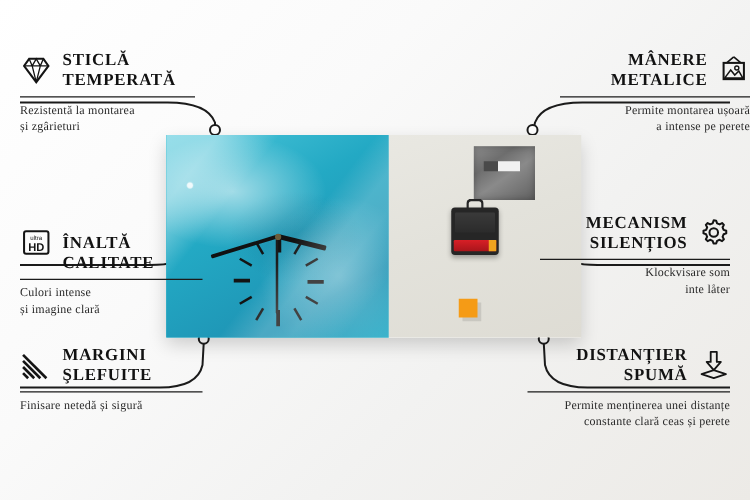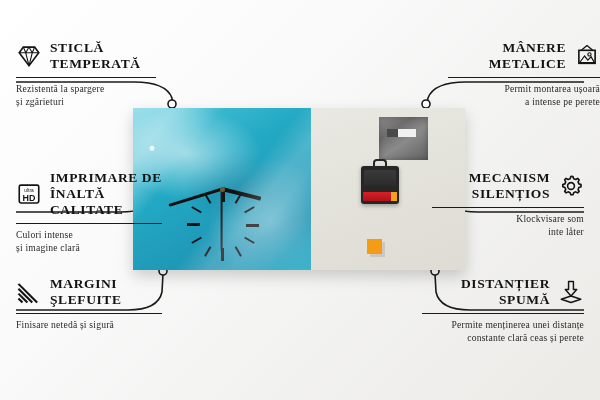--- a/index.html
+++ b/index.html
@@ -193,36 +193,36 @@
             <path d="M4 12 H28 M9 5 L12 12 L16 28 L20 12 L23 5 M12 12 L16 5 L20 12" fill="none" stroke="#141414" stroke-width="1.3"></path>
           </svg>
       </span>
       <span class="co-title">
         <span>STICLĂ</span><br>
         <span>TEMPERATĂ</span>
       </span>
     </div>
     <div class="co-rule"></div>
     <div class="co-sub">
-      <span>Rezistentă la spargere</span><br>
+      <span>Rezistentă la montarea</span><br>
       <span>și zgârieturi</span>
     </div>
   </div>
 
   <div class="callout left" style="left:16px; top:170px; width:146px;">
     <div class="co-head">
       <span class="ico">
         <svg viewBox="0 0 32 32">
           <rect x="4" y="5" width="24" height="22" rx="2" fill="none" stroke="#141414" stroke-width="2"></rect>
           <text x="16" y="14" font-family="Liberation Sans, sans-serif" font-size="6" text-anchor="middle" fill="#141414">ultra</text>
           <text x="16" y="24" font-family="Liberation Sans, sans-serif" font-size="11" font-weight="bold" text-anchor="middle" fill="#141414">HD</text>
         </svg>
       </span>
       <span class="co-title">
-        <span>IMPRIMARE DE</span><br>
+        <br>
         <span>ÎNALTĂ CALITATE</span>
       </span>
     </div>
     <div class="co-rule"></div>
     <div class="co-sub">
       <span>Culori intense</span><br>
       <span>și imagine clară</span>
     </div>
   </div>
 
@@ -259,21 +259,21 @@
         <svg viewBox="0 0 32 32">
           <path d="M16 3 L9 9 M16 3 L23 9" fill="none" stroke="#141414" stroke-width="1.6"></path>
           <rect x="6" y="9" width="20" height="16" fill="none" stroke="#141414" stroke-width="2"></rect>
           <circle cx="19" cy="14" r="2" fill="none" stroke="#141414" stroke-width="1.4"></circle>
           <path d="M7 24 L13 16 L17 21 L21 17 L25 24 Z" fill="none" stroke="#141414" stroke-width="1.5"></path>
         </svg>
       </span>
     </div>
     <div class="co-rule"></div>
     <div class="co-sub">
-      <span>Permit montarea ușoară</span><br>
+      <span>Permite montarea ușoară</span><br>
       <span>a intense pe perete</span>
     </div>
   </div>
 
   <div class="callout right" style="right:16px; top:170px; width:152px;">
     <div class="co-head">
       <span class="co-title">
         <span>MECANISM</span><br>
         <span>SILENȚIOS</span>
       </span>

